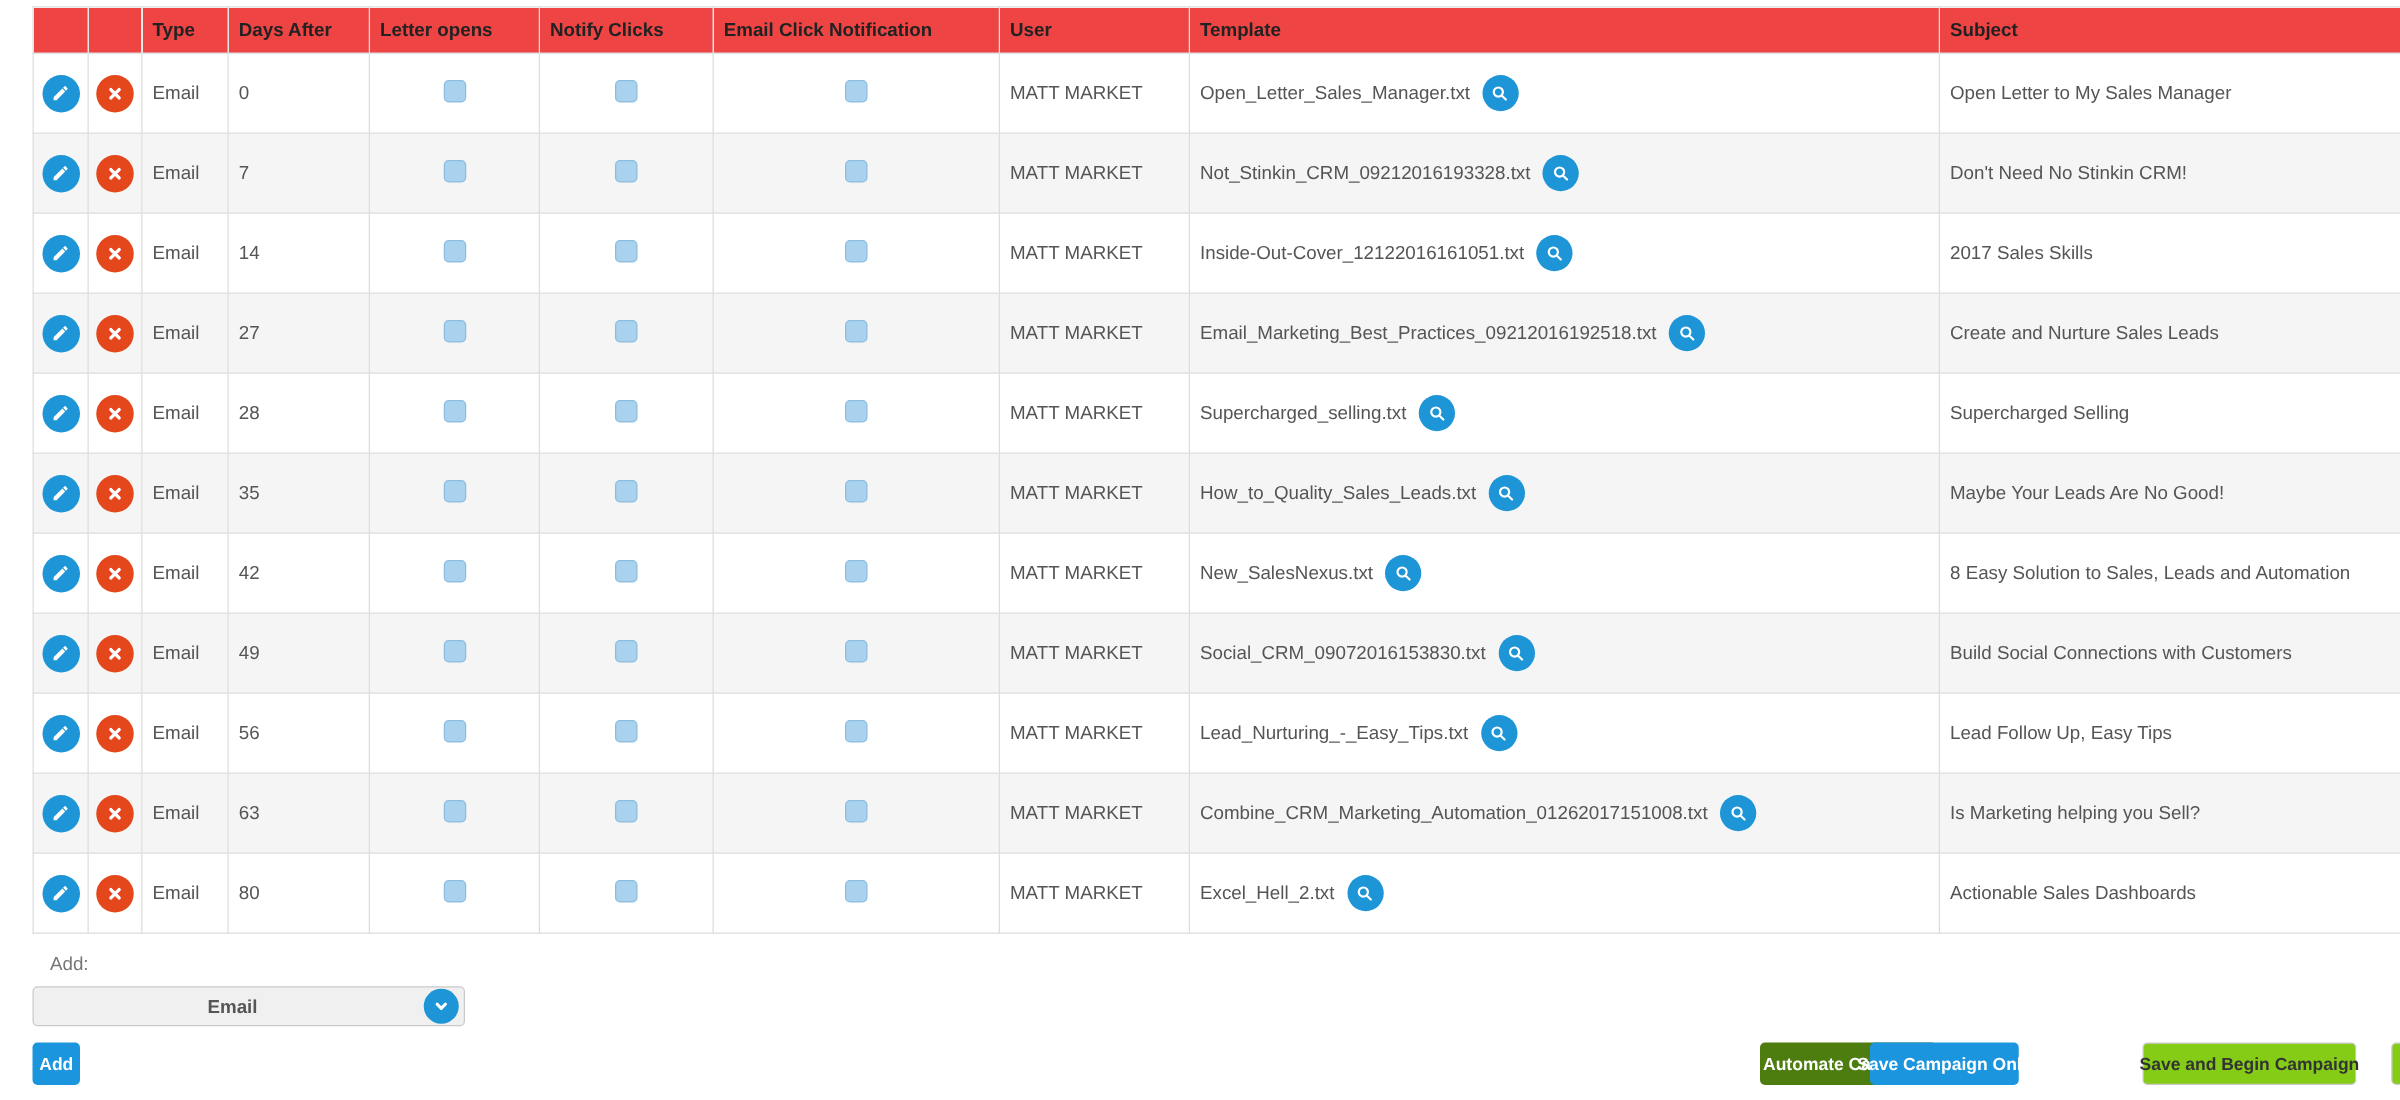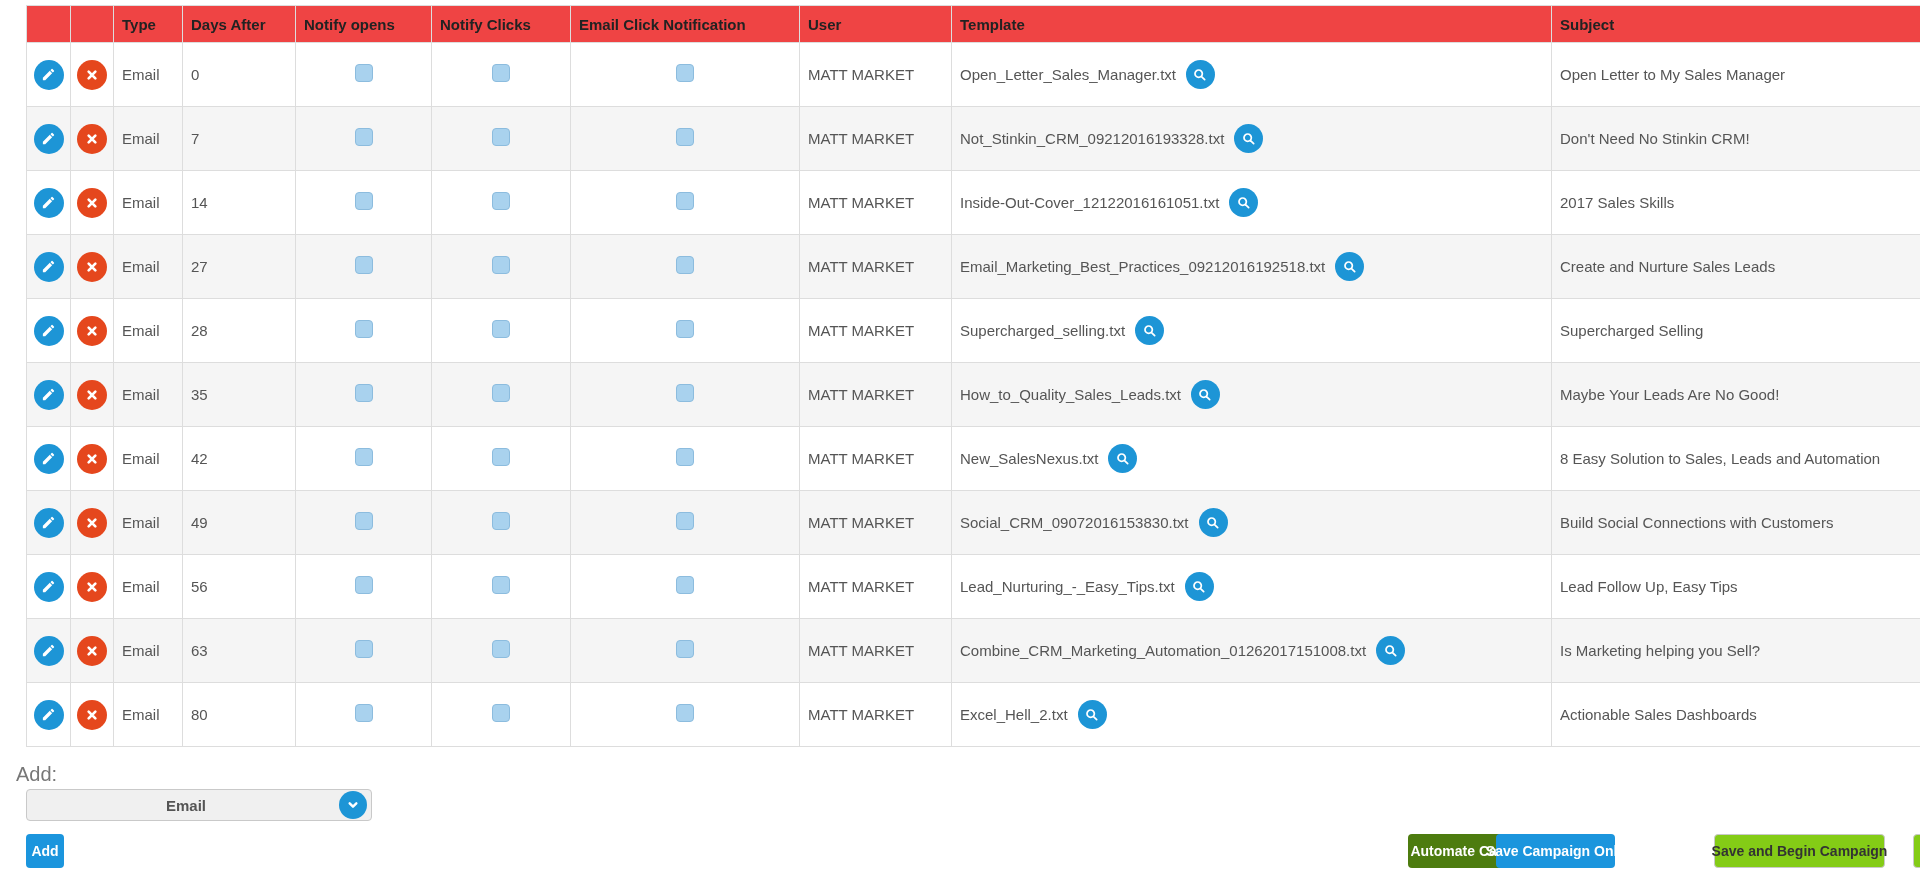--- a/index.html
+++ b/index.html
@@ -35,21 +35,21 @@
   .circle.red  { background:#e5471d; }
   .circle.sm   { width:29px; height:29px; }
 
   
   .checkbox {
     display:inline-block; width:18px; height:18px; border-radius:4px;
     background:#a9d2ee; border:1px solid #8cbcde; cursor:pointer;
   }
 
   
-  .add-label { position:absolute; left:16px; top:763px; font-size:20px; color:#777; }
+  .add-label { position:absolute; left:40px; top:763px; font-size:15px; color:#777; }
   .type-select {
     position:absolute; left:26px; top:789px; width:346px; height:32px;
     background:#f0f0f0; border:1px solid #c9c9c9; border-radius:4px; cursor:pointer;
     display:flex; align-items:center; justify-content:center;
   }
   .type-select .sel-text { font-size:15px; font-weight:bold; color:#555; padding-right:26px; }
   .type-select .chev {
     position:absolute; right:4px; top:1px; width:28px; height:28px; border-radius:50%;
     background:#1d95d6; display:flex; align-items:center; justify-content:center;
   }
@@ -87,21 +87,21 @@
           <col style="width:152px">
           <col style="width:600px">
         <col style="width:370px">
       </colgroup>
       <thead>
         <tr>
           <th></th>
           <th></th>
           <th>Type</th>
           <th>Days After</th>
-          <th>Notify opens</th>
+          <th>Letter opens</th>
           <th>Notify Clicks</th>
           <th>Email Click Notification</th>
           <th>User</th>
           <th>Template</th>
           <th>Subject</th>
         </tr>
       </thead>
       <tbody id="rows-body">
     <tr>
       <td class="c-icon">

